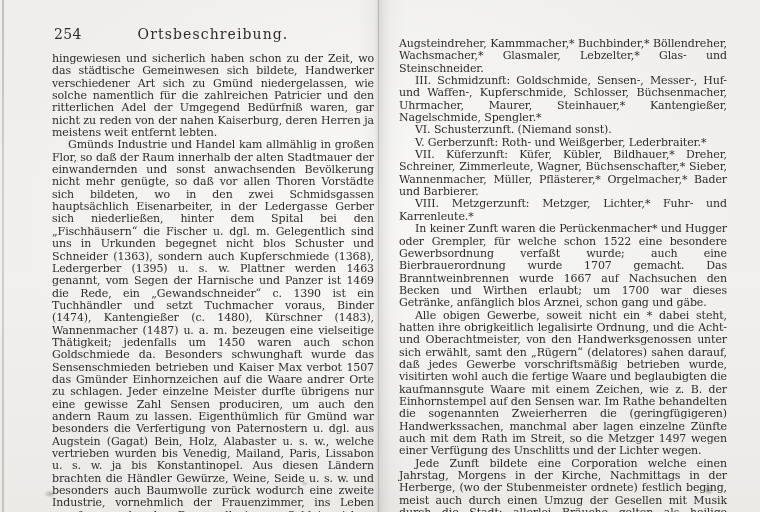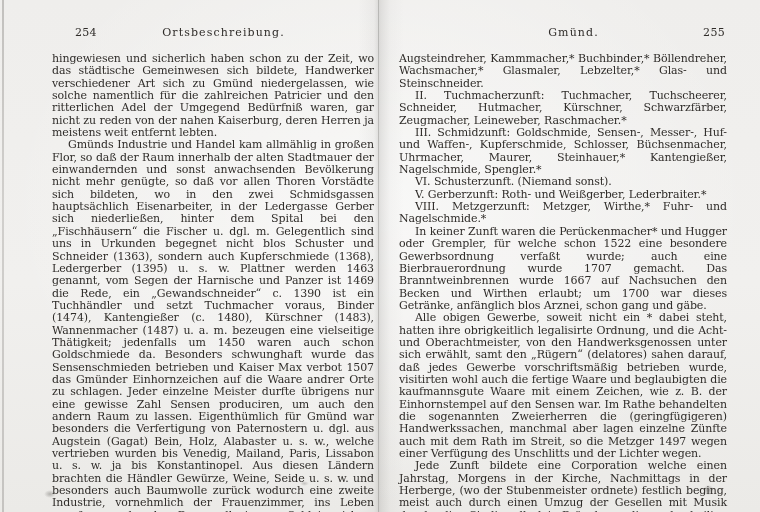--- a/index.html
+++ b/index.html
@@ -40,21 +40,21 @@
     background: radial-gradient(ellipse, rgba(110,108,104,0.45), rgba(110,108,104,0) 70%); }
   .smudge.s2 { left: 300px; top: 481px; width: 9px; height: 5px;
     background: radial-gradient(ellipse, rgba(120,118,114,0.35), rgba(120,118,114,0) 70%); }
   .smudge.s3 { left: 703px; top: 485px; width: 11px; height: 10px;
     background: radial-gradient(ellipse, rgba(95,93,89,0.55), rgba(95,93,89,0) 72%); }
 
   .page { position: absolute; top: 26px; color: #2f2c29; }
   .page.left  { left: 52px;  width: 322px; }
   .page.right { left: 399px; width: 328px; }
 
-  .pagehead { position: relative; height: 15px; font-size: 11px; letter-spacing: .3px; margin-left: 21px; }
+  .pagehead { position: relative; height: 15px; font-size: 14px; letter-spacing: .3px; }
   .pagehead .pagenum { position: absolute; top: 0; }
   .page.left  .pagenum { left: 2px; }
   .page.right .pagenum { right: 2px; }
   .pagehead .runhead {
     position: absolute; left: 0; right: 0; top: 0;
     text-align: center; letter-spacing: 1.1px;
   }
 
   .bodytext { margin-top: 12px; }
   .bodytext p {
@@ -83,31 +83,27 @@
     </div>
     <div class="bodytext">
       <p>hingewiesen und sicherlich haben schon zu der Zeit, wo das städtische Gemeinwesen sich bildete, Handwerker verschiedener Art sich zu Gmünd niedergelassen, wie solche namentlich für die zahlreichen Patricier und den ritterlichen Adel der Umgegend Bedürfniß waren, gar nicht zu reden von der nahen Kaiserburg, deren Herren ja meistens weit entfernt lebten.</p>
       <p class="indent">Gmünds Industrie und Handel kam allmählig in großen Flor, so daß der Raum innerhalb der alten Stadtmauer der einwandernden und sonst anwachsenden Bevölkerung nicht mehr genügte, so daß vor allen Thoren Vorstädte sich bildeten, wo in den zwei Schmidsgassen hauptsächlich Eisenarbeiter, in der Ledergasse Gerber sich niederließen, hinter dem Spital bei den „Fischhäusern“ die Fischer u. dgl. m. Gelegentlich sind uns in Urkunden begegnet nicht blos Schuster und Schneider (1363), sondern auch Kupferschmiede (1368), Ledergerber (1395) u. s. w. Plattner werden 1463 genannt, vom Segen der Harnische und Panzer ist 1469 die Rede, ein „Gewandschneider“ c. 1390 ist ein Tuchhändler und setzt Tuchmacher voraus, Binder (1474), Kantengießer (c. 1480), Kürschner (1483), Wannenmacher (1487) u. a. m. bezeugen eine vielseitige Thätigkeit; jedenfalls um 1450 waren auch schon Goldschmiede da. Besonders schwunghaft wurde das Sensenschmieden betrieben und Kaiser Max verbot 1507 das Gmünder Einhornzeichen auf die Waare andrer Orte zu schlagen. Jeder einzelne Meister durfte übrigens nur eine gewisse Zahl Sensen produciren, um auch den andern Raum zu lassen. Eigenthümlich für Gmünd war besonders die Verfertigung von Paternostern u. dgl. aus Augstein (Gagat) Bein, Holz, Alabaster u. s. w., welche vertrieben wurden bis Venedig, Mailand, Paris, Lissabon u. s. w. ja bis Konstantinopel. Aus diesen Ländern brachten die Händler Gewürze, Weine, Seide u. s. w. und besonders auch Baumwolle zurück wodurch eine zweite Industrie, vornehmlich der Frauenzimmer, ins Leben gerufen wurde, das Baumwollspinnen, Schleierwirken, das Stricken von Mützen, Handschuhen, Strümpfen, später auch Goldstickerei und Perlstrickerei 2c. u. dgl. m. Wiederum eine bedeutende Industrie wurde die Verfertigung von kleineren Gold-, Silber- und Tombak-Waaren, worüber vornen bei der Industrie Näheres zu finden ist.</p>
       <p class="indent">Die Industriellen alle hatten sich anfänglich in acht Zünfte zusammengethan, an welche sich allmählig neu auftretende Betriebszweige anschloßen; im 14. Jahrhundert erlangten die Zunftmeister einen Sitz im Stadtrath bis zur Verfassungsänderung 1552. Um 1700 gehörten zur</p>
 
     </div>
   </div>
 
   <div class="page right">
-    <div class="pagehead">
-      <span class="runhead">Gmünd.</span>
-      <span class="pagenum">255</span>
-    </div>
     <div class="bodytext">
       <p>Augsteindreher, Kammmacher,* Buchbinder,* Böllendreher, Wachsmacher,* Glasmaler, Lebzelter,* Glas- und Steinschneider.</p>
-      <p class="indent">II. Tuchmacherzunft: Tuchmacher, Tuchscheerer, Schneider, Hutmacher, Kürschner, Schwarzfärber, Zeugmacher, Leineweber, Raschmacher.*</p>
       <p class="indent">III. Schmidzunft: Goldschmide, Sensen-, Messer-, Huf- und Waffen-, Kupferschmide, Schlosser, Büchsenmacher, Uhrmacher, Maurer, Steinhauer,* Kantengießer, Nagelschmide, Spengler.*</p>
       <p class="indent">VI. Schusterzunft. (Niemand sonst).</p>
       <p class="indent">V. Gerberzunft: Roth- und Weißgerber, Lederbraiter.*</p>
-      <p class="indent">VIII. Metzgerzunft: Metzger, Wirthe,* Fuhr- und Nagelschmide.*</p>
+      <p class="indent">VII. Küferzunft: Küfer, Kübler, Bildhauer,* Dreher, Schreiner, Zimmerleute, Wagner, Büchsenschafter,* Sieber, Wannenmacher, Müller, Pflästerer,* Orgelmacher,* Bader und Barbierer.</p>
+      <p class="indent">VIII. Metzgerzunft: Metzger, Lichter,* Fuhr- und Karrenleute.*</p>
       <p class="indent">In keiner Zunft waren die Perückenmacher* und Hugger oder Grempler, für welche schon 1522 eine besondere Gewerbsordnung verfaßt wurde; auch eine Bierbrauerordnung wurde 1707 gemacht. Das Branntweinbrennen wurde 1667 auf Nachsuchen den Becken und Wirthen erlaubt; um 1700 war dieses Getränke, anfänglich blos Arznei, schon gang und gäbe.</p>
       <p class="indent">Alle obigen Gewerbe, soweit nicht ein * dabei steht, hatten ihre obrigkeitlich legalisirte Ordnung, und die Acht- und Oberachtmeister, von den Handwerksgenossen unter sich erwählt, samt den „Rügern“ (delatores) sahen darauf, daß jedes Gewerbe vorschriftsmäßig betrieben wurde, visitirten wohl auch die fertige Waare und beglaubigten die kaufmannsgute Waare mit einem Zeichen, wie z. B. der Einhornstempel auf den Sensen war. Im Rathe behandelten die sogenannten Zweierherren die (geringfügigeren) Handwerkssachen, manchmal aber lagen einzelne Zünfte auch mit dem Rath im Streit, so die Metzger 1497 wegen einer Verfügung des Unschlitts und der Lichter wegen.</p>
       <p class="indent">Jede Zunft bildete eine Corporation welche einen Jahrstag, Morgens in der Kirche, Nachmittags in der Herberge, (wo der Stubenmeister ordnete) festlich beging, meist auch durch einen Umzug der Gesellen mit Musik durch die Stadt; allerlei Bräuche gelten als heilige Ueberlieferung z. B. die „gelben Wecken,“ die Osterfladen u. dgl. Ein besonderes Ehrenrecht genoßen die Metzger durch ihren Umritt an Fastnacht und das Ziehen des Palmesels an Ostern. Meist bildete die Zunft auch eine geistliche Brüderschaft mit gewissen Leistungen auch für das ewige Heil ihrer Angehörigen. Jedes Handwerk mußte in regelrechter Lehrlingszeit erlernt werden und eine Wanderschaft von drei Jahren wurde z. B. 1694 wieder eingeschärft. Für manche Waaren gab's gemeinschaftliche Verkaufslokalitäten, wie z. B. 1370 eine Tuchbank genannt wird, 1363 eine Fleischbank, letztere unten</p>
     </div>
   </div>
 
   <div class="smudge s1"></div>
   <div class="smudge s2"></div>
   <div class="smudge s3"></div>
 

